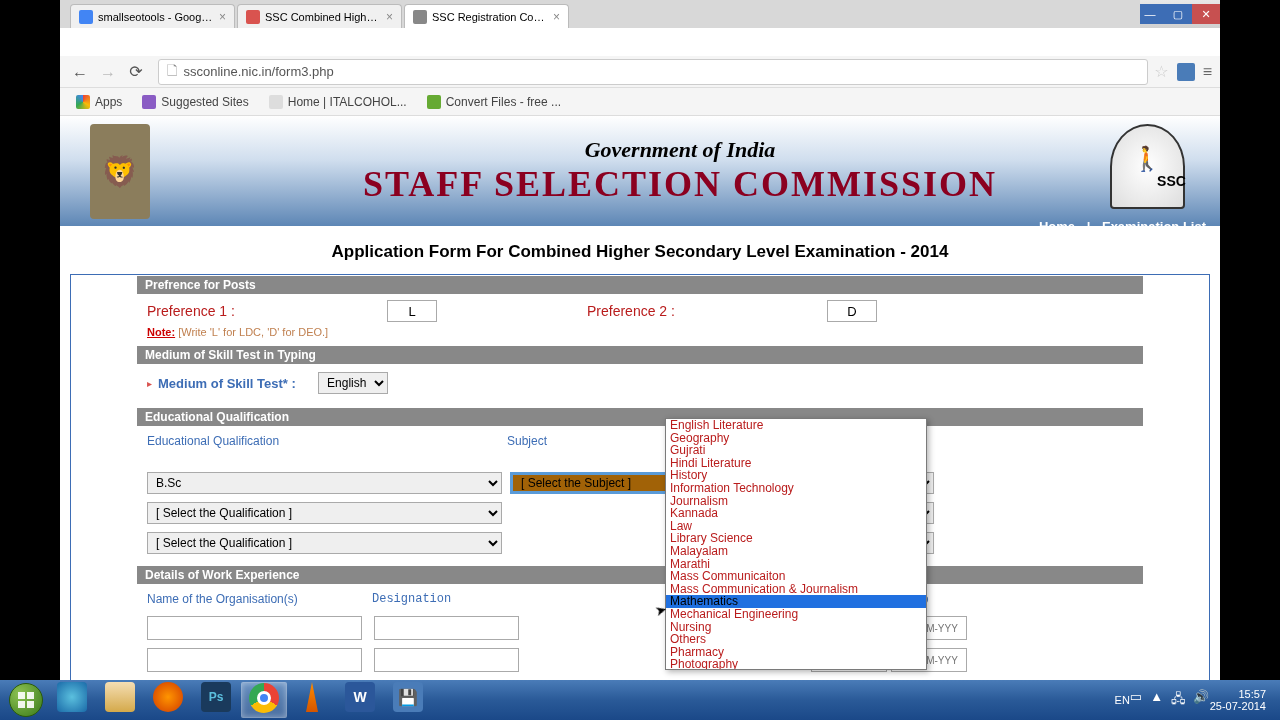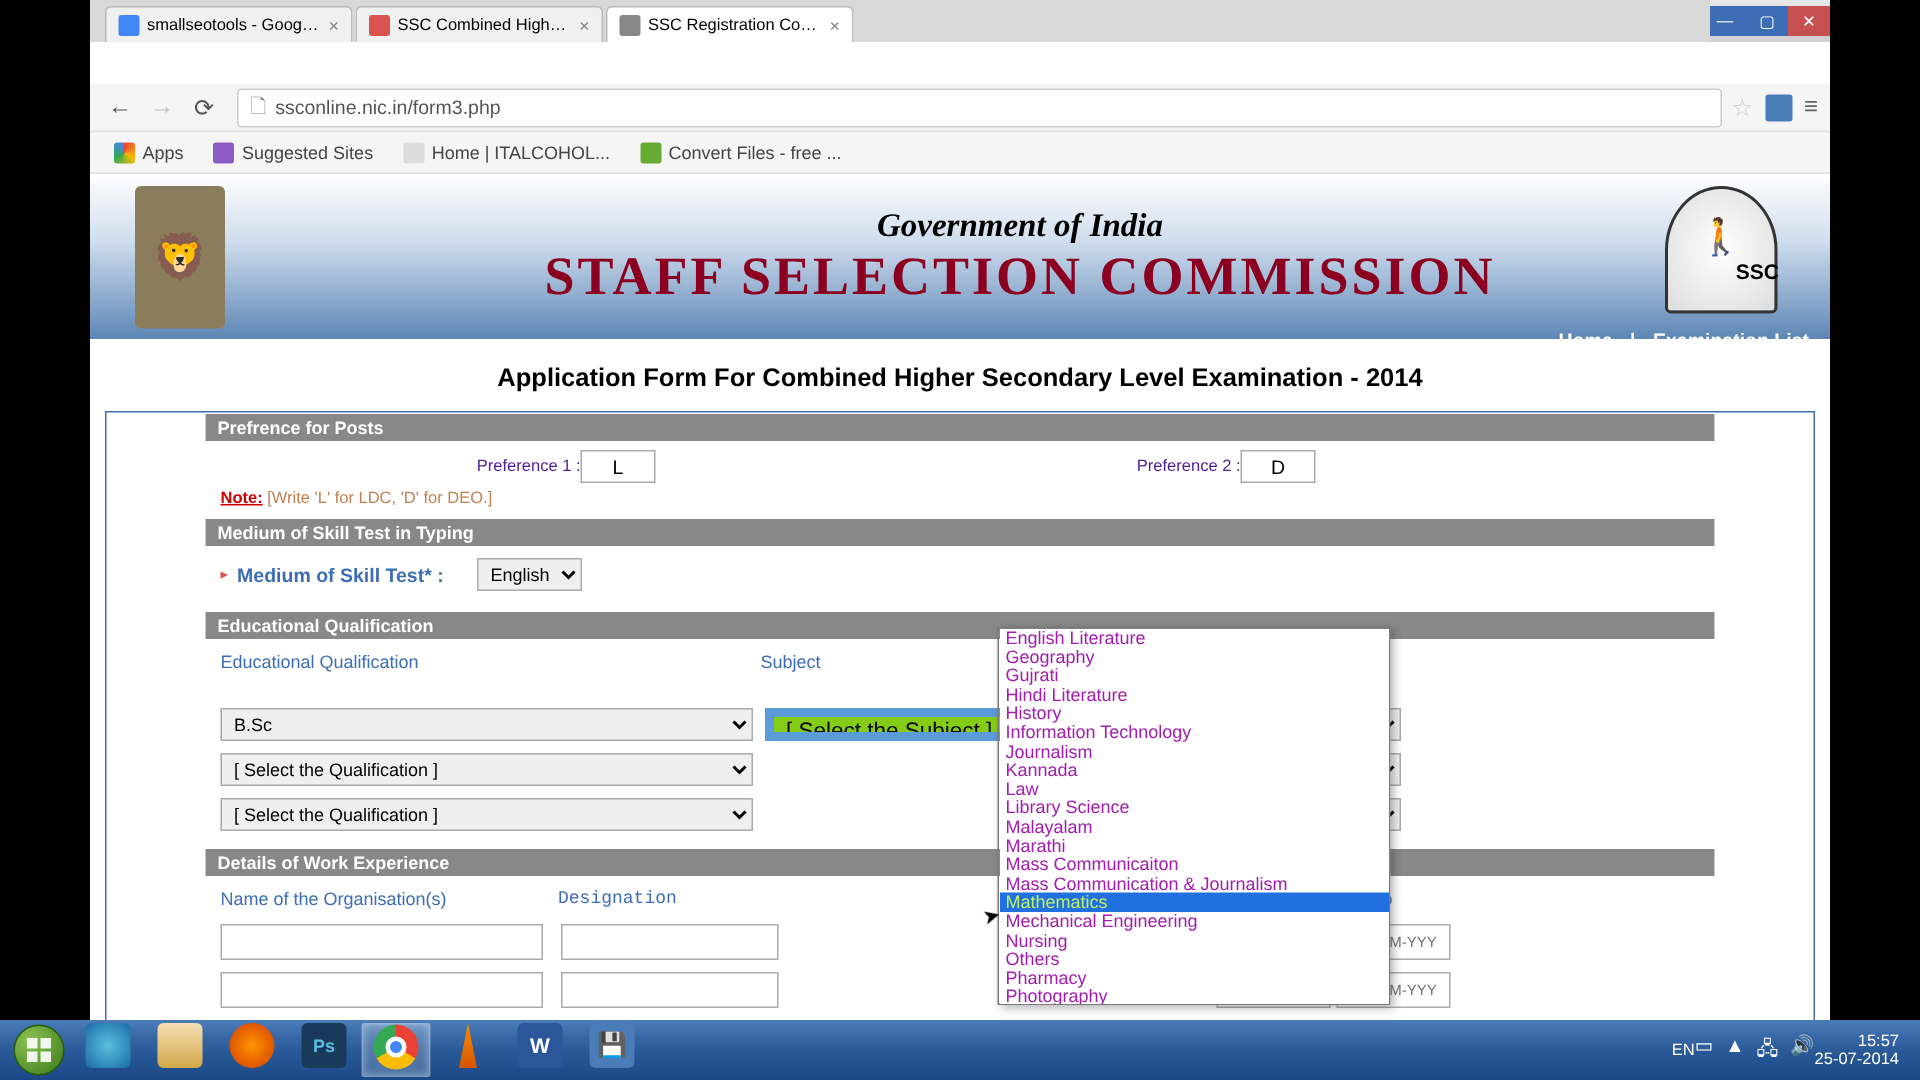--- a/index.html
+++ b/index.html
@@ -48,60 +48,60 @@
 .ssc-logo-text { font-weight: bold; font-size: 14px; margin-left: 48px; }
 .nav-links { position: absolute; right: 10px; bottom: -8px; font-size: 13px; color: #fff; font-weight: bold; }
 .nav-links span { padding: 0 4px; }
 
 .form-title { text-align: center; font-weight: bold; font-size: 17px; padding: 16px 0 12px; }
 
 .form-container { border: 1px solid #3d6db5; margin: 0 10px; padding: 1px; }
 .section-header { background: #888; color: #fff; font-weight: bold; font-size: 12px; padding: 2px 8px; margin: 0 65px; }
 .form-section { padding: 2px 65px 8px; }
 .form-row { display: flex; align-items: center; padding: 4px 0; font-size: 13px; }
-.pref-label { width: 250px; color: #4c1d95; font-size: 11px; padding-left: 10px; text-align: right;}
+.pref-label { width: 250px; color: #b91c1c; font-size: 14px; padding-left: 10px;}
 .pref-input { width: 50px; height: 22px; border: 1px solid #aaa; text-align: center; font-size: 13px; margin-right: 140px; }
 .note-text { font-size: 11px; padding-left: 10px; }
 .note-label { color: #c00; text-decoration: underline; font-weight: bold; }
 .note-content { color: #c08050; }
 
 .skill-row { display: flex; align-items: center; padding: 6px 10px; font-size: 13px; }
 .skill-arrow { color: #d9534f; margin-right: 6px; font-size: 10px; }
 .skill-label { color: #3d6db5; font-weight: bold; width: 160px; }
 .skill-select { height: 22px; border: 1px solid #aaa; font-size: 12px; background: #efefef; padding: 0 4px; }
 
 .edu-header-row { display: flex; padding: 6px 10px; font-size: 12px; color: #3d6db5; }
 .edu-col-qual { width: 360px; }
 .edu-col-subj { width: 270px; }
 .edu-col-pct { width: 75px; }
 .edu-col-med { width: 80px; }
 
 .edu-row { display: flex; align-items: center; padding: 4px 10px; font-size: 12px; }
 .qual-select { width: 355px; height: 22px; border: 1px solid #aaa; background: #efefef; padding: 0 4px; font-size: 12px; margin-right: 8px; }
-.subj-select { width: 265px; height: 22px; border: 6px solid #a21caf; background: #84cc16; padding: 0 4px; font-size: 15px; margin-right: 8px; }
+.subj-select { width: 265px; height: 22px; border: 3px solid #a21caf; background: #a16207; padding: 0 4px; font-size: 12px; margin-right: 8px; }
 .pct-input { width: 48px; height: 22px; border: 1px solid #aaa; font-size: 11px; text-align: center; margin-right: 4px; }
 .pct-sign { margin-right: 10px; }
 .med-select { width: 78px; height: 22px; border: 1px solid #aaa; background: #efefef; font-size: 12px; }
 
 .work-header-row { display: flex; padding: 6px 10px; font-size: 12px; color: #3d6db5; }
 .work-col-org { width: 225px; }
 .work-col-desg { width: 300px; font-family: Liberation Mono, monospace; }
 .work-col-from { width: 80px; text-align: center; margin-left: 130px;}
 .work-col-to { width: 80px; text-align: center; }
 
 .work-row { display: flex; align-items: center; padding: 4px 10px; }
 .work-input { height: 24px; border: 1px solid #aaa; font-size: 12px; padding: 0 4px; }
 .work-org { width: 215px; margin-right: 12px; }
 .work-desg { width: 145px; margin-right: 12px; }
 .work-date { width: 76px; font-size: 10px; color: #888; text-align: center; margin-right: 4px; }
 
 
 .dropdown-overlay { position: absolute; left: 605px; top: 418px; width: 262px; background: #fff; border: 1px solid #7a7a7a; box-shadow: 2px 2px 6px rgba(0,0,0,0.3); z-index: 1000; max-height: 252px; overflow-y: scroll; }
-.dropdown-item { padding: 0px 4px; font-size: 12px; color: #a21caf; cursor: pointer; line-height: 1.05; }
-.dropdown-item.highlighted { background: #2070e0; color: #bef264; }
+.dropdown-item { padding: 0px 4px; font-size: 12px; color: #b91c1c; cursor: pointer; line-height: 1.05; }
+.dropdown-item.highlighted { background: #2070e0; color: #000000; }
 .dropdown-overlay::-webkit-scrollbar { width: 16px; }
 .dropdown-overlay::-webkit-scrollbar-track { background: #e8e8e8; }
 .dropdown-overlay::-webkit-scrollbar-thumb { background: #bbb; border: 1px solid #999; }
 
 
 .taskbar { position: absolute; bottom: 0; left: 0; right: 0; height: 40px; background: linear-gradient(#4a7cb8, #2a5a98, #1a4888); display: flex; align-items: center; padding: 0 4px; }
 .start-btn { width: 44px; height: 36px; display: flex; align-items: center; justify-content: center; }
 .start-orb { width: 34px; height: 34px; border-radius: 50%; background: radial-gradient(circle at 30% 30%, #8cc152, #3a7a1a); display: flex; align-items: center; justify-content: center; border:1px solid #2a5a0a; }
 .task-icon { width: 46px; height: 36px; display: flex; justify-content: center; margin: 0 1px; border-radius: 2px; }
 .task-icon.active { background: rgba(255,255,255,0.2); box-shadow: inset 0 0 6px rgba(255,255,255,0.4); border:1px solid rgba(255,255,255,0.3); }

